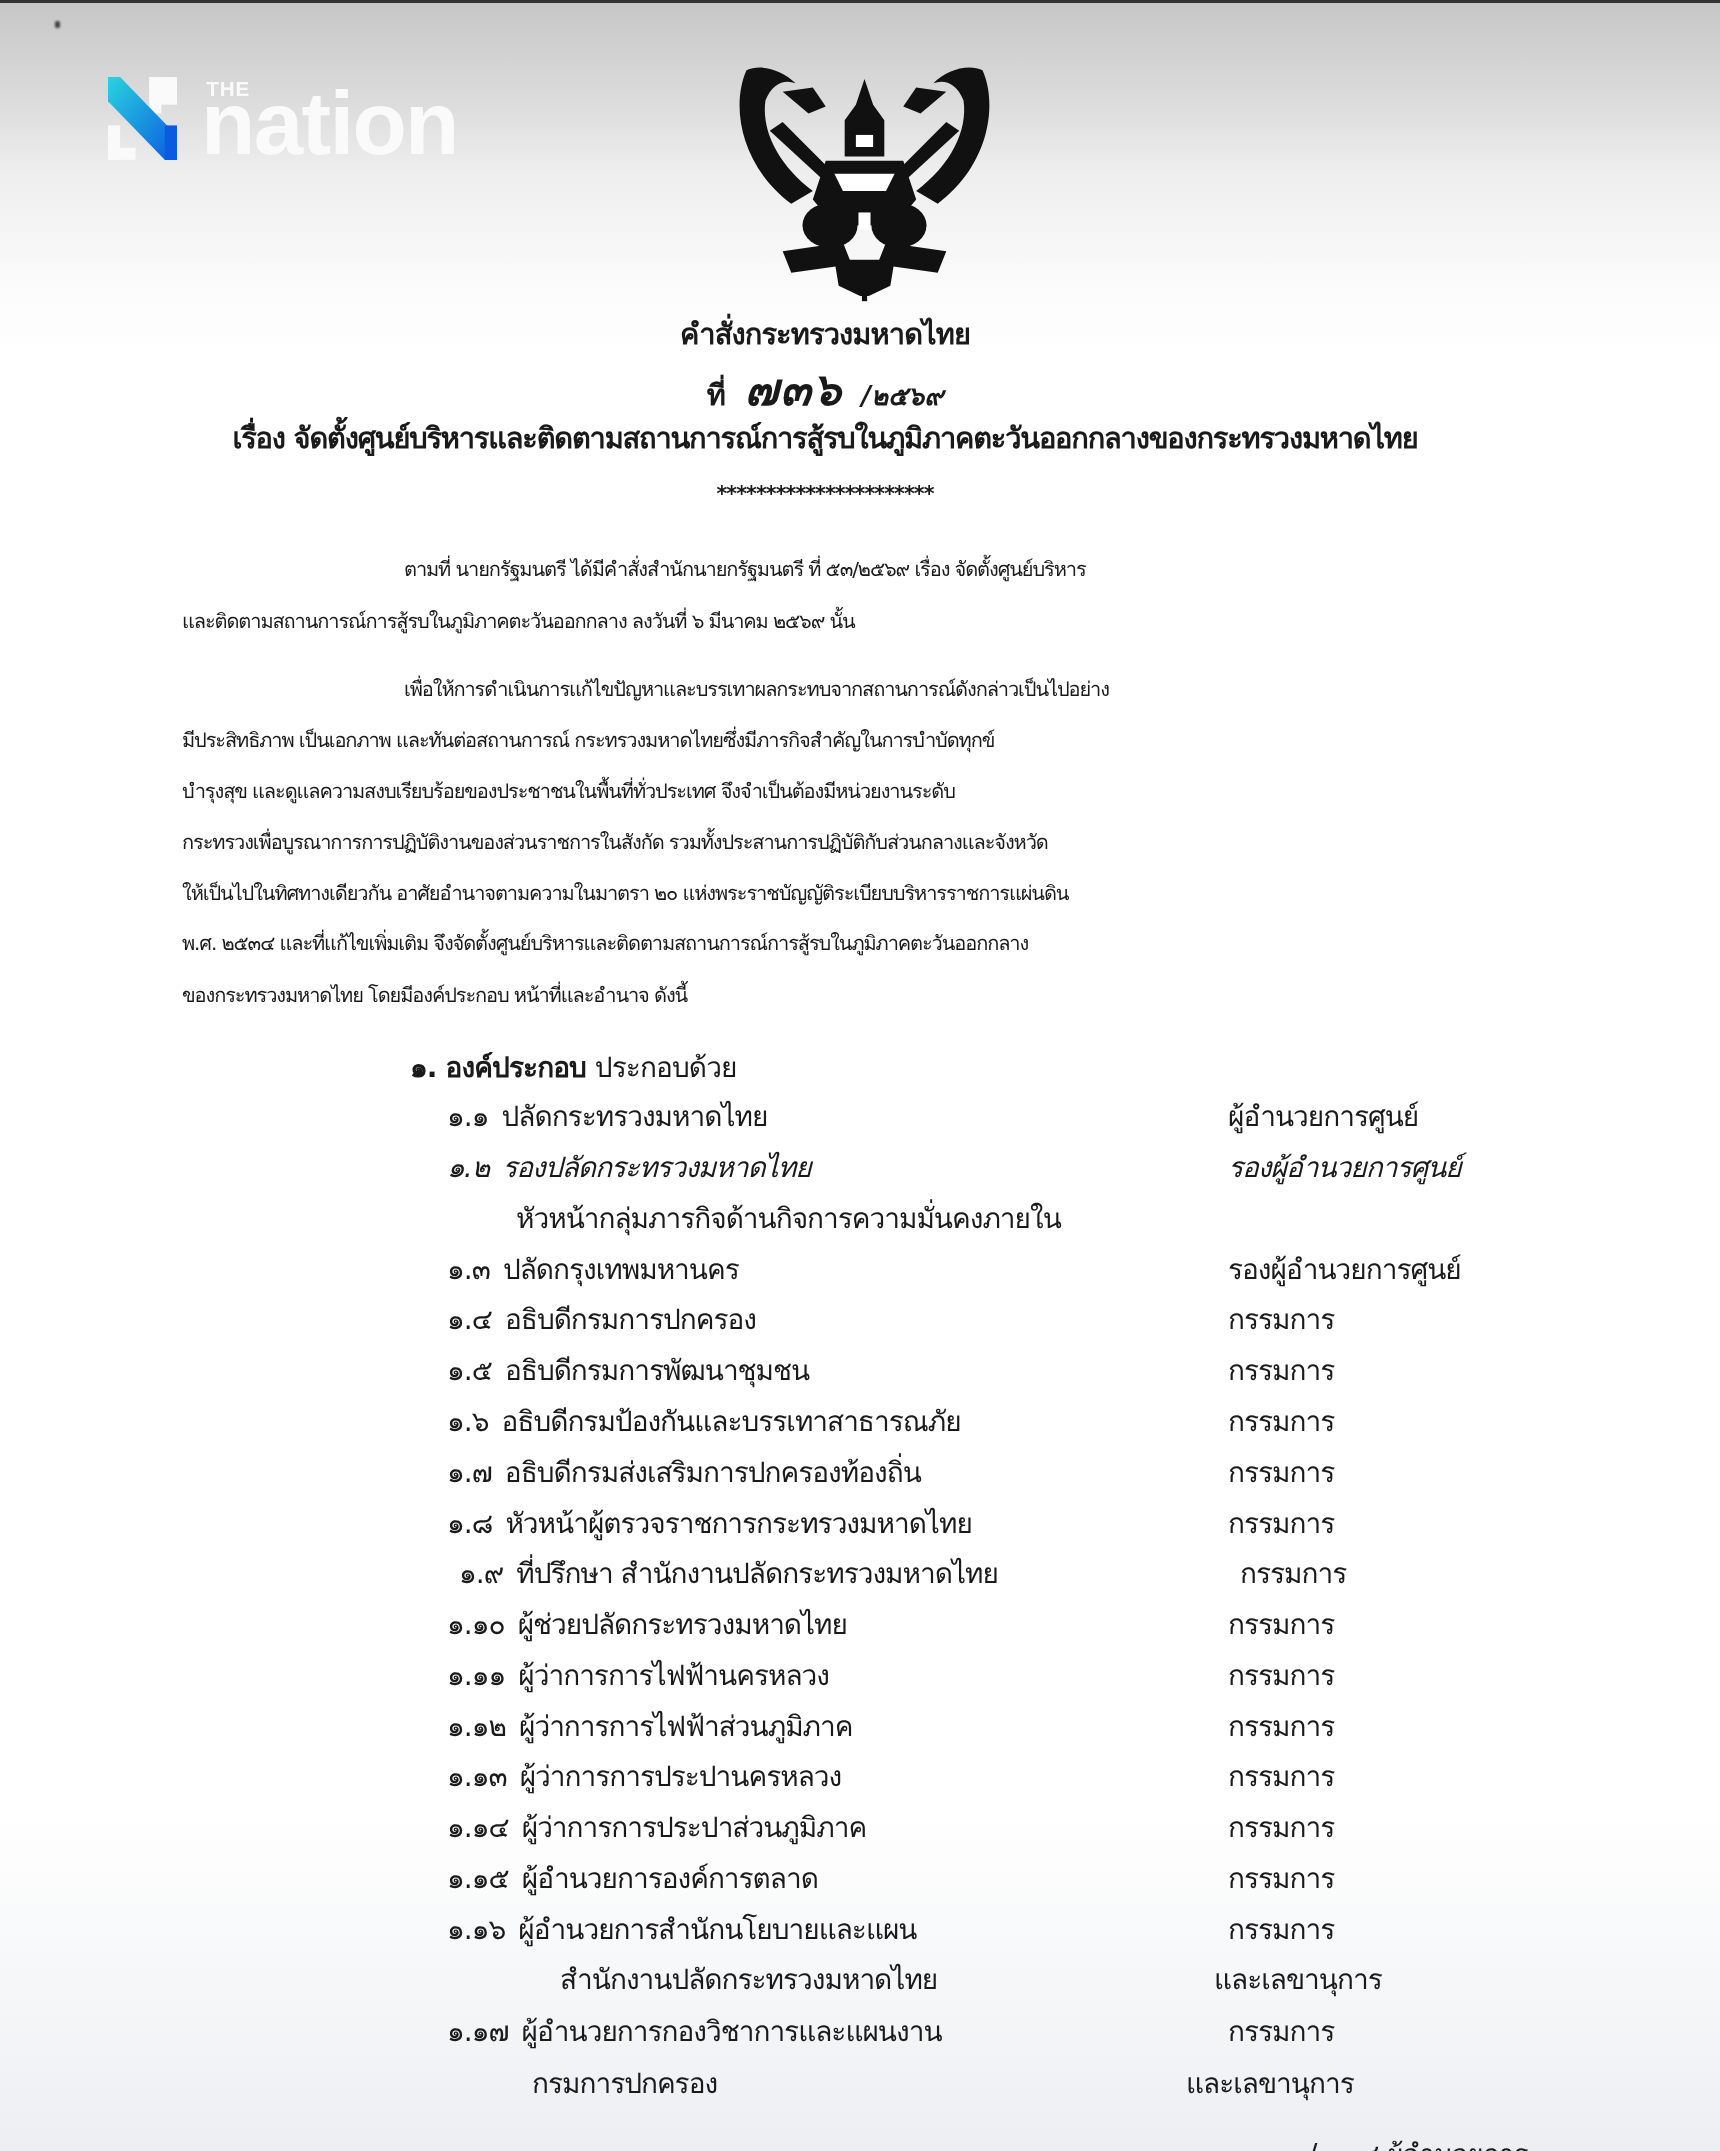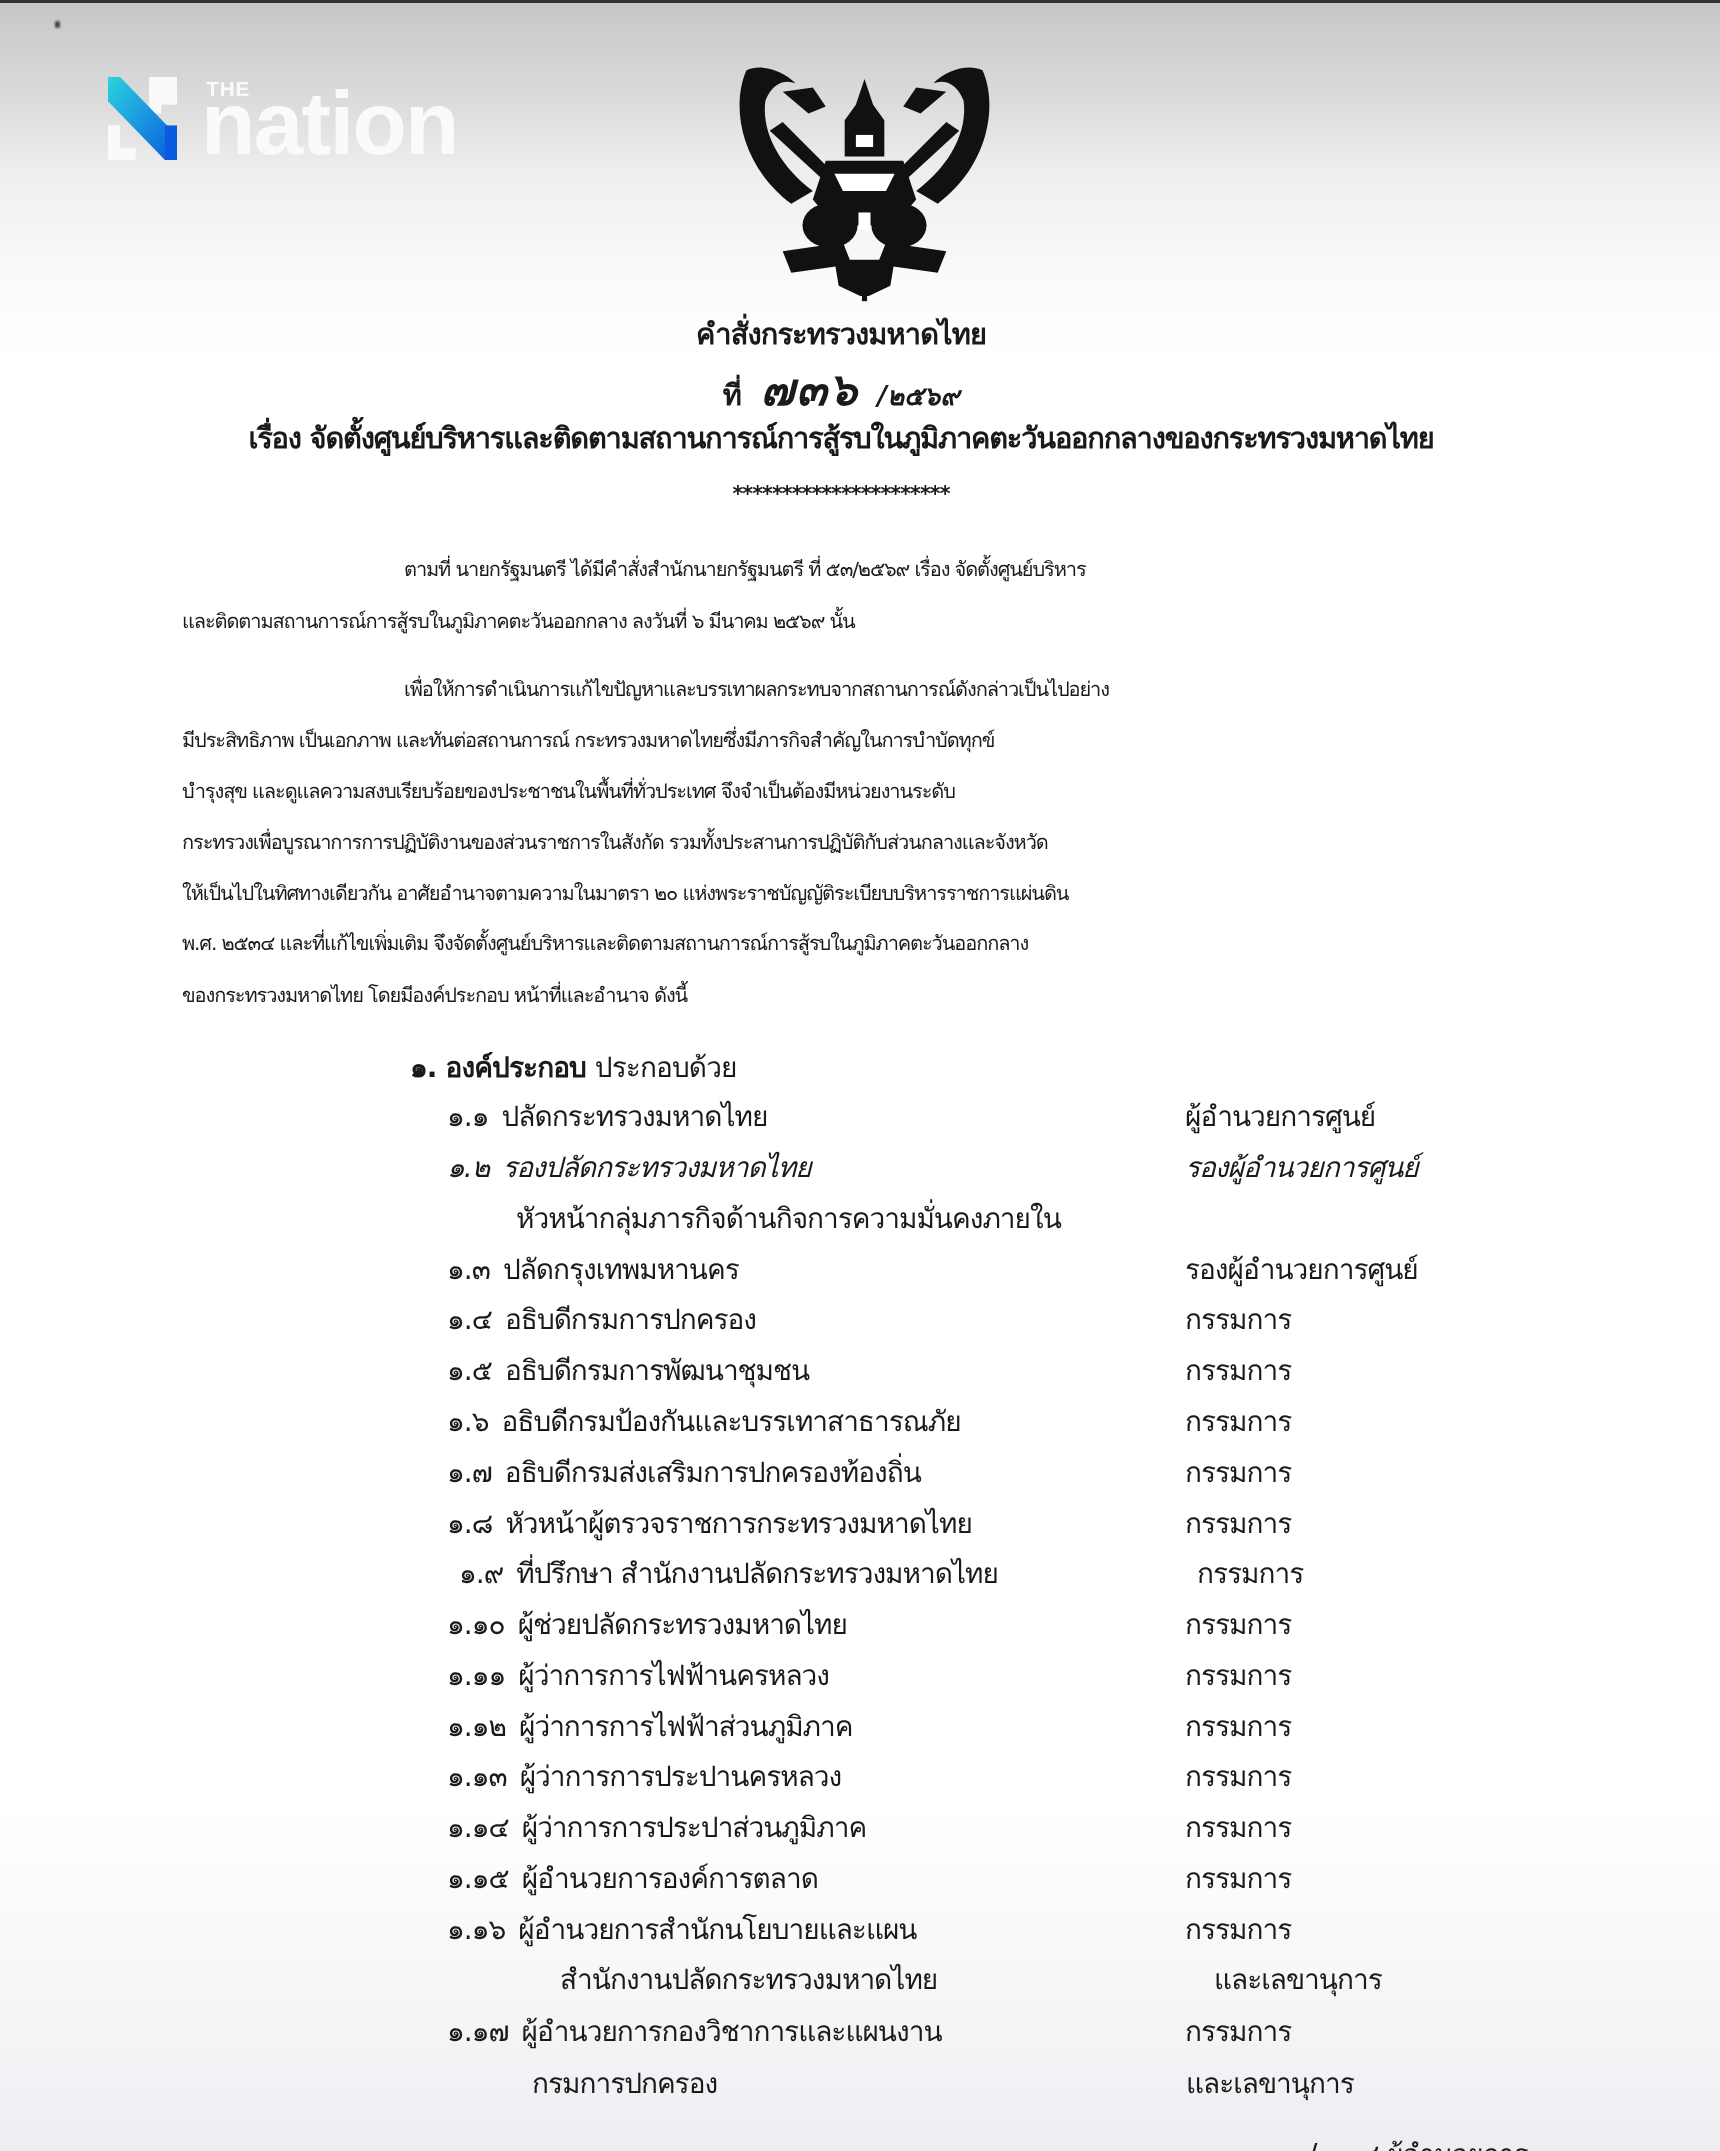--- a/index.html
+++ b/index.html
@@ -17,37 +17,37 @@
     .logo { position: absolute; left: 108px; top: 74px; height: 86px; display: flex; align-items: flex-end; }
     .logo-mark { width: 69px; height: 83px; position: relative; }
     .logo-text-wrap { position: relative; margin-left: 24px; height: 83px; width: 310px; }
     .logo-the { position: absolute; left: 5.2px; top: 0; font-size: 20.6px; font-weight: bold; color: #fafafa; letter-spacing: 0.9px; font-family: "Liberation Sans", sans-serif; }
     .logo-word { position: absolute; left: 0; top: 5.2px; font-size: 89px; font-weight: bold; color: #fafafa; letter-spacing: -1.7px; line-height: 83px; font-family: "Liberation Sans", sans-serif; }
 
     
     .emblem { position: absolute; left: 731px; top: 53px; width: 267px; height: 250px; }
 
     
-    .center { position: absolute; left: 16px; width: 1650px; text-align: center; }
+    .center { position: absolute; left: 0; width: 1650px; text-align: center; }
     .doc-title { top: 311px; font-size: 29px; font-weight: bold; letter-spacing: -0.9px; }
     .doc-number { top: 353px; font-size: 29px; font-weight: bold; }
     .doc-number .num-hand { font-size: 45px; font-style: italic; letter-spacing: 1.7px; margin: 0 8.6px; }
     .doc-number .num-year { font-size: 26px; font-style: italic; }
     .doc-subject { top: 415px; font-size: 29px; font-weight: bold; letter-spacing: -1.2px; }
     .doc-divider { top: 482px; font-size: 20.6px; font-weight: bold; letter-spacing: -0.9px; }
 
     
     .para-line { position: absolute; font-size: 20px; letter-spacing: -1.1px; white-space: nowrap; }
 
     
     .section-head { position: absolute; left: 410px; top: 1045px; font-size: 28px; font-weight: bold; letter-spacing: -0.9px; }
     .member { position: absolute; left: 447px; width: 1032px; height: 41px; font-size: 28px; letter-spacing: -1px; white-space: nowrap; }
     .member .m-num { display: inline-block; }
     .member .m-name { display: inline-block; margin-left: 5.2px; }
-    .member .m-role { position: absolute; left: 738px; top: 0; }
+    .member .m-role { position: absolute; left: 781px; top: 0; }
     .member.sub .m-name { margin-left: 0; }
     .cont-marker { position: absolute; left: 1308px; top: 2132px; font-size: 28px; letter-spacing: -0.9px; white-space: nowrap; }
   </style>
 </head>
 <body>
 
 <div class="top-strip"></div>
 <div class="speck"></div>
 
 <div class="logo">

